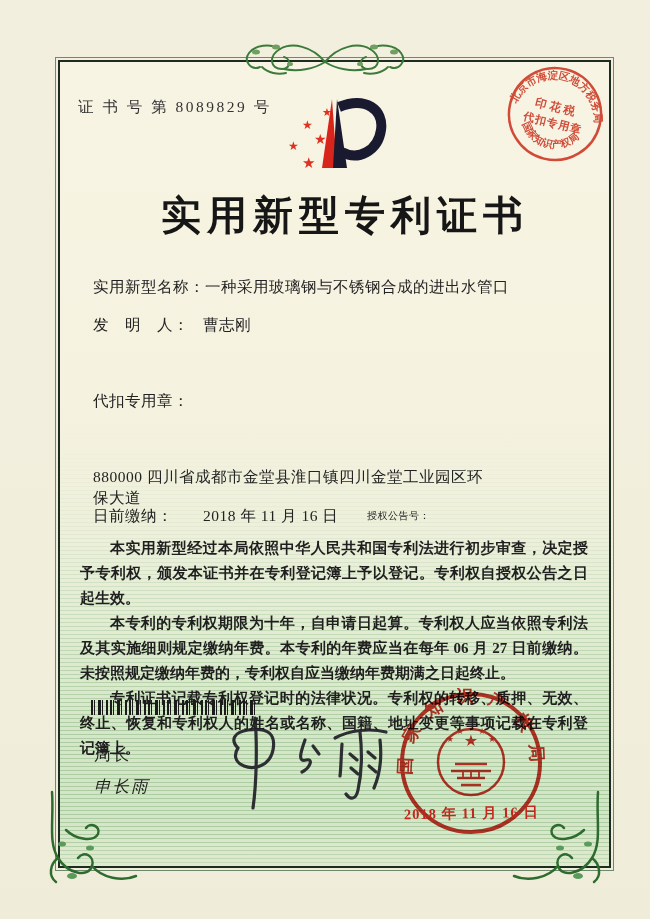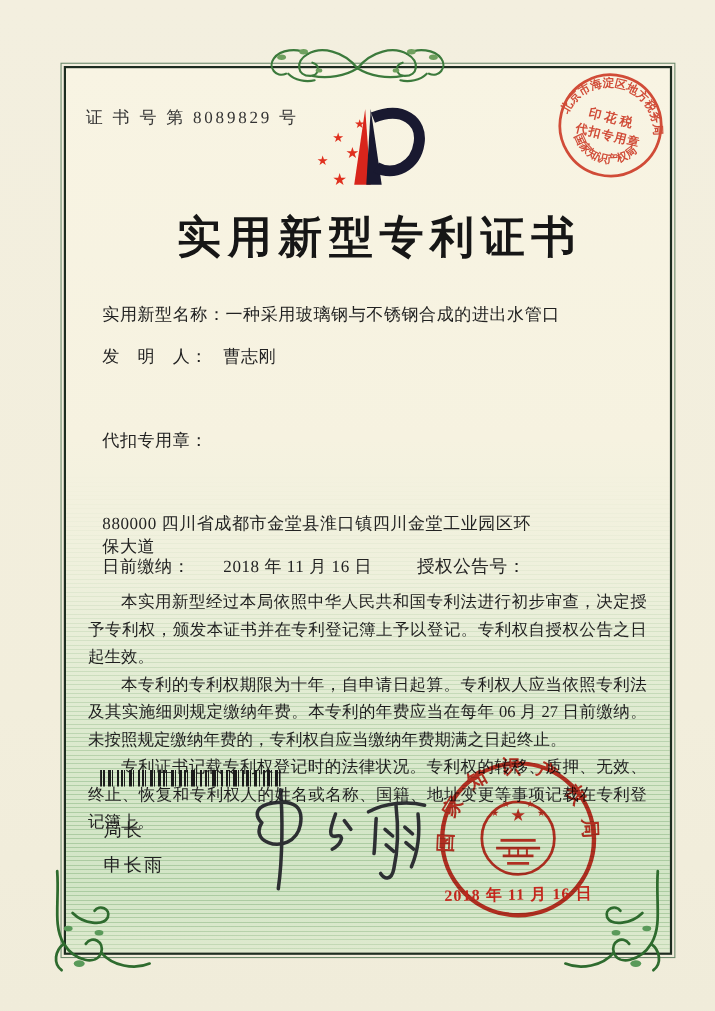--- a/index.html
+++ b/index.html
@@ -20,35 +20,35 @@
   .cert-no{position:absolute;left:78px;top:97px;font-size:15.5px;letter-spacing:2.5px;color:#333;z-index:4;}
   .logo{position:absolute;left:282px;top:94px;z-index:4;}
   .tax-stamp{position:absolute;left:505px;top:64px;z-index:5;opacity:.92;mix-blend-mode:multiply;}
   .title{position:absolute;left:0;right:0;top:188px;text-align:center;font-size:40px;font-weight:bold;
          letter-spacing:6px;color:#161616;z-index:4;}
   
   .field-row{position:absolute;left:93px;display:flex;font-size:15.5px;color:#222;z-index:4;line-height:21px;}
   .flabel{white-space:pre;min-width:110px;letter-spacing:.5px;}
   .fvalue{letter-spacing:.5px;}
   .addr .fvalue{max-width:392px;}
-  .grant-pair{position:absolute;left:379px;top:505px;display:flex;font-size:16px;z-index:4;line-height:21px;}
+  .grant-pair{position:absolute;left:367px;top:505px;display:flex;font-size:10px;z-index:4;line-height:21px;}
   
   .body-text{position:absolute;left:80px;top:536px;width:508px;font-size:15px;line-height:25px;
              text-align:justify;color:#1f1f1f;z-index:4;}
-  .body-text p{margin:0;text-indent:2em;word-break:break-all;}
+  .body-text p{margin:0;text-indent:2em;word-break:break-all;font-weight:bold;}
   
   .barcode{position:absolute;left:91px;top:700px;width:164px;height:15px;z-index:4;
      background-image:repeating-linear-gradient(90deg,
        #1b1b1b 0 2px,transparent 2px 3px,
        #1b1b1b 3px 4px,transparent 4px 7px,
        #1b1b1b 7px 10px,transparent 10px 11px,
        #1b1b1b 11px 12px,transparent 12px 15px,
        #1b1b1b 15px 17px,transparent 17px 19px);}
   .director-title{position:absolute;left:94px;top:744px;font-size:16.5px;letter-spacing:2px;z-index:4;}
-  .director-name{position:absolute;left:94px;top:776px;font-size:16.5px;letter-spacing:2px;z-index:4;}
+  .director-name{position:absolute;left:94px;top:776px;font-size:16.5px;letter-spacing:2px;z-index:4;font-style:italic;}
   .signature{position:absolute;left:210px;top:710px;z-index:5;}
   .cnipa-seal{position:absolute;left:396px;top:688px;z-index:6;mix-blend-mode:multiply;}
   .seal-date{position:absolute;left:404px;top:804px;font-size:14.5px;font-weight:bold;color:#c3261c;
              letter-spacing:1px;z-index:7;transform:rotate(-1deg);}
   .footer{position:absolute;left:0;right:0;top:842px;text-align:center;font-size:13.5px;color:#2a2a2a;z-index:4;}
   
   .ornament-top{position:absolute;left:228px;top:40px;z-index:3;}
   .flourish-left{position:absolute;left:38px;top:788px;z-index:3;}
   .flourish-right{position:absolute;left:502px;top:788px;z-index:3;}
   .flourish-right svg{transform:scaleX(-1);}

